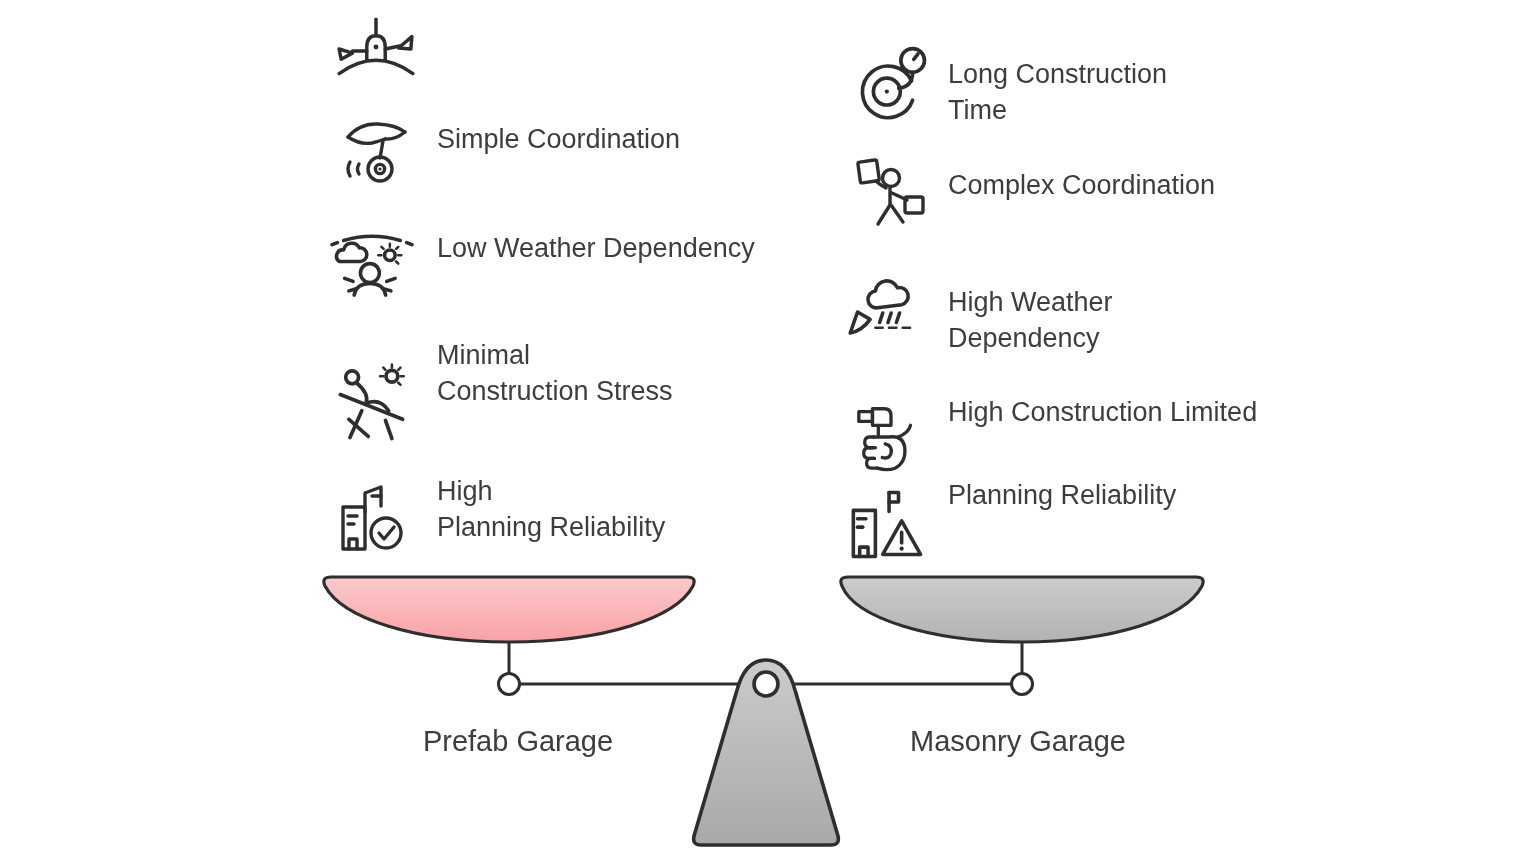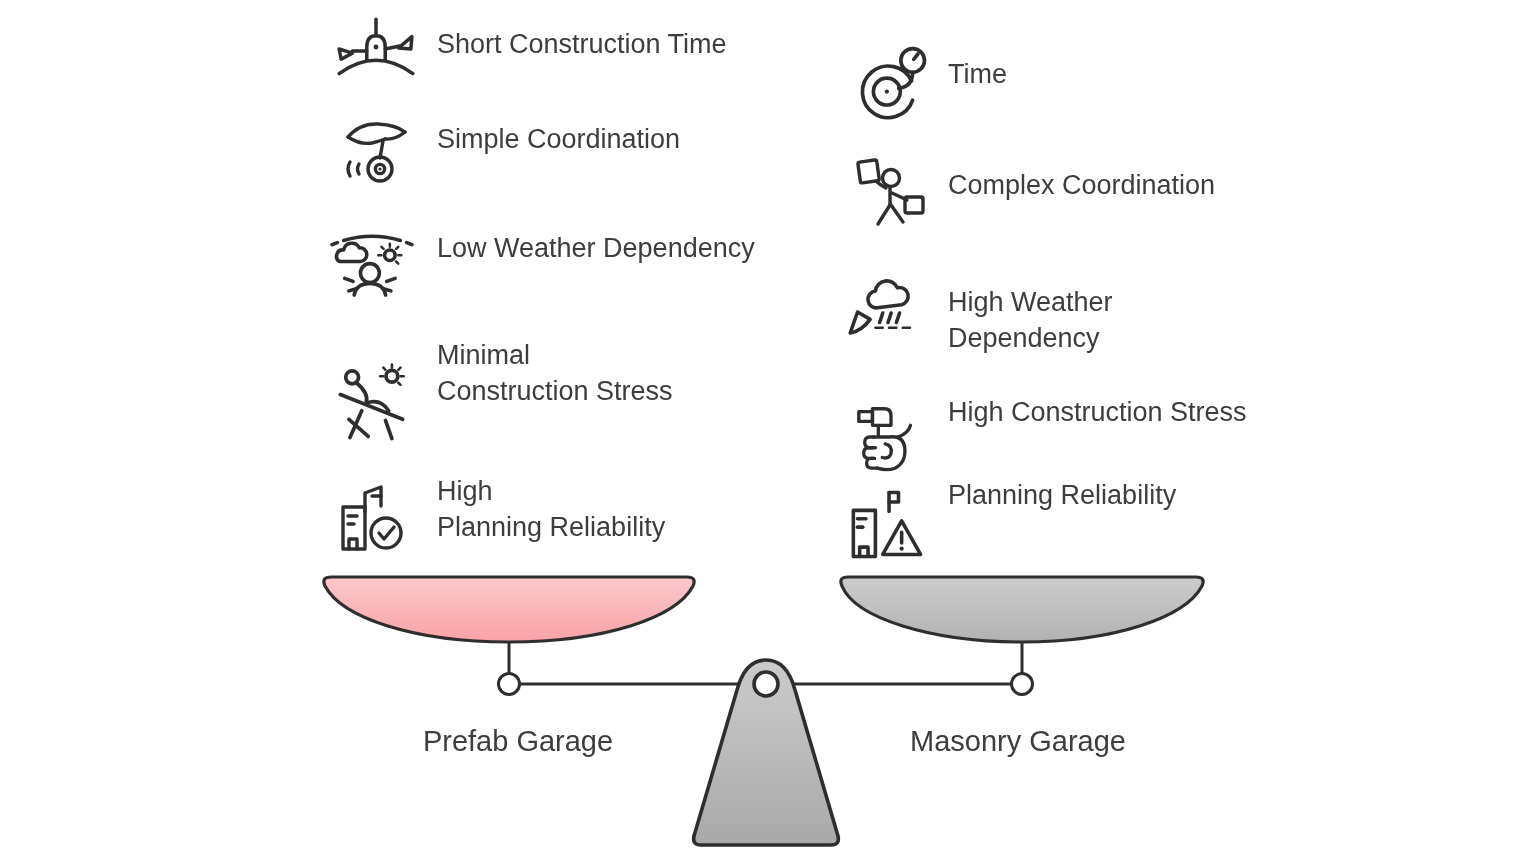--- a/index.html
+++ b/index.html
@@ -30,23 +30,20 @@
       <path d="M4,64 Q40,38 76,64"></path>
       <path d="M31,51 V38 Q31,27 40,27 Q49,27 49,38 V51"></path>
       <circle class="f" cx="40" cy="38" r="2.4"></circle>
       <path d="M40,27 V11"></path>
       <path d="M31,42 H17"></path>
       <path d="M17,44 L4,40 L6,50 Z"></path>
       <path d="M49,40 L63,37"></path>
       <path d="M62,39 L75,28 L74,40 Z"></path>
     </svg>
   </div>
-  <div class="txt" style="left:437px;top:26px;">
-    <div>Short Construction Time</div>
-  </div>
 
   <div class="icon" style="left:338px;top:112px;">
     <svg viewBox="0 0 80 80" width="80" height="80">
       <path d="M10,25 Q22,11 40,12 Q58,13 67,20"></path>
       <path d="M67,20 Q57,28 47,27"></path>
       <path d="M10,25 Q22,33 34,31 Q42,29 47,27"></path>
       <path d="M45,29 L42,46"></path>
       <circle cx="42" cy="57" r="12"></circle>
       <circle cx="42" cy="57" r="4.6"></circle>
       <circle class="f" cx="42" cy="57" r="1.6"></circle>
@@ -116,20 +113,21 @@
     <svg viewBox="0 0 80 80" width="86" height="86">
       <path d="M61,38 A24,24 0 1 0 62,56"></path>
       <circle cx="38" cy="48" r="12.5"></circle>
       <circle class="f" cx="38" cy="48" r="2"></circle>
       <circle cx="62" cy="19" r="11"></circle>
       <path d="M63,18 L67,13"></path>
       <path d="M62,30 C62,40 57,44 49,45"></path>
     </svg>
   </div>
   <div class="txt" style="left:948px;top:56px;">
+    <div>Long Construction</div>
     <div>Time</div>
   </div>
 
   <div class="icon" style="left:850px;top:153px;">
     <svg viewBox="0 0 80 80" width="80" height="80">
       <rect x="9" y="8" width="19" height="21" rx="2" transform="rotate(-8 18 18)"></rect>
       <circle cx="41" cy="25" r="8.5"></circle>
       <path d="M36,35 Q30,32 26,28"></path>
       <path d="M40,34 V52"></path>
       <path d="M42,40 L57,47"></path>
@@ -164,21 +162,21 @@
       <path d="M27,28 V38"></path>
       <path d="M22,40 H18 Q13,40 13,45.5 Q13,51 18,51 H24"></path>
       <path d="M21,51 H17 Q12,51 12,56.5 Q12,62 17,62 H23"></path>
       <path d="M23,62 H19 Q15,62 15,67 Q15,72 20,72 H26"></path>
       <path d="M22,40 H38 Q52,38 54,50 Q56,66 44,72 Q36,75 26,72"></path>
       <path d="M34,47 Q42,49 40,57 Q38,63 31,61"></path>
       <path d="M47,40 Q58,36 60,28"></path>
     </svg>
   </div>
   <div class="txt" style="left:948px;top:394px;">
-    <div>High Construction Stress</div>
+    <div>High Construction Limited</div>
   </div>
 
   <div class="icon" style="left:846px;top:482px;">
     <svg viewBox="0 0 80 80" width="84" height="84">
       <path d="M7,71 V27 H28 V71 Z"></path>
       <path d="M11,35 H19"></path>
         <path d="M11,43 H16"></path>
       <path d="M13,71 V62 H21 V71"></path>
       <path d="M41,28 V10"></path>
       <path d="M41,10 H50 V19 H41"></path>

